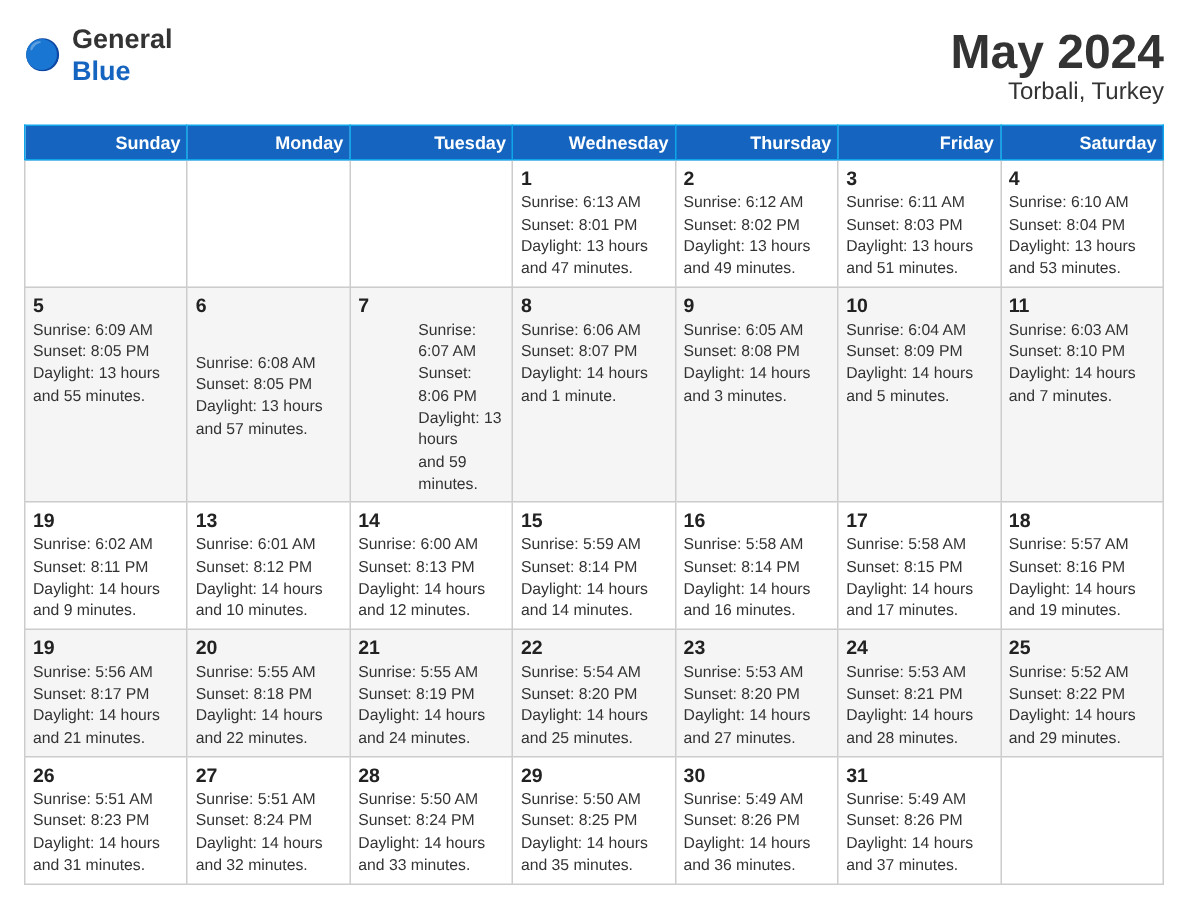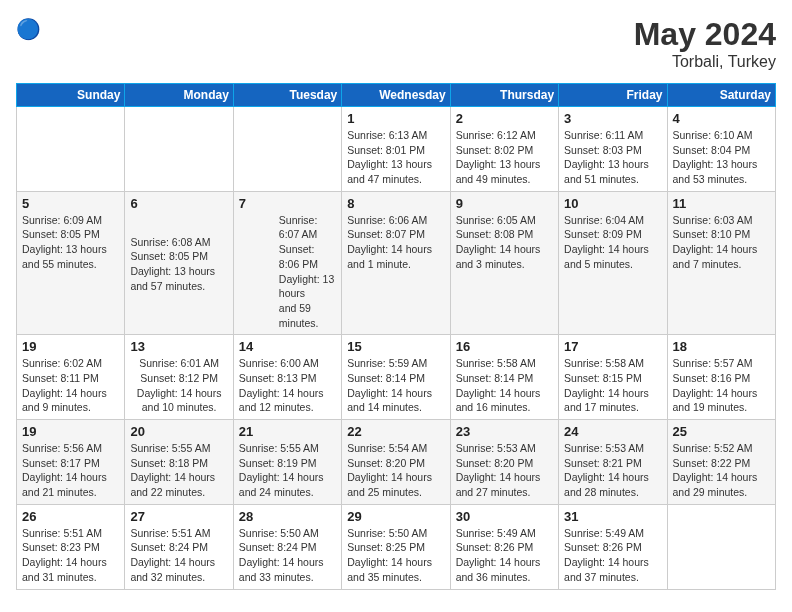--- a/index.html
+++ b/index.html
@@ -79,20 +79,24 @@
     }
   </style>
 </head>
 <body>
 
 <div class="header">
   <div class="logo">
     <svg class="logo-icon" viewBox="0 0 28 28">
       <text x="0" y="20" font-size="20" fill="#1565c0">🔵</text>
     </svg>
+    <div>
+      <span style="font-size:18px;font-weight:bold;color:#333;">General</span><br>
+      <span style="font-size:18px;font-weight:bold;color:#1565c0;">Blue</span>
+    </div>
   </div>
   <div class="title-block">
     <div class="main-title">May 2024</div>
     <div class="subtitle">Torbali, Turkey</div>
   </div>
 </div>
 
 <table class="calendar">
   <thead>
     <tr>
@@ -193,21 +197,21 @@
       <tr>
         <td>
           <span class="day-number">19</span>
           <div class="day-info" style="white-space: pre-line;">Sunrise: 6:02 AM
 Sunset: 8:11 PM
 Daylight: 14 hours
 and 9 minutes.</div>
         </td>
         <td>
           <span class="day-number">13</span>
-          <div class="day-info" style="white-space: pre-line; text-align: center;">Sunrise: 6:01 AM
+          <div class="day-info" style="white-space: pre-line;">Sunrise: 6:01 AM
 Sunset: 8:12 PM
 Daylight: 14 hours
 and 10 minutes.</div>
         </td>
         <td>
           <span class="day-number">14</span>
           <div class="day-info" style="white-space: pre-line;">Sunrise: 6:00 AM
 Sunset: 8:13 PM
 Daylight: 14 hours
 and 12 minutes.</div>

